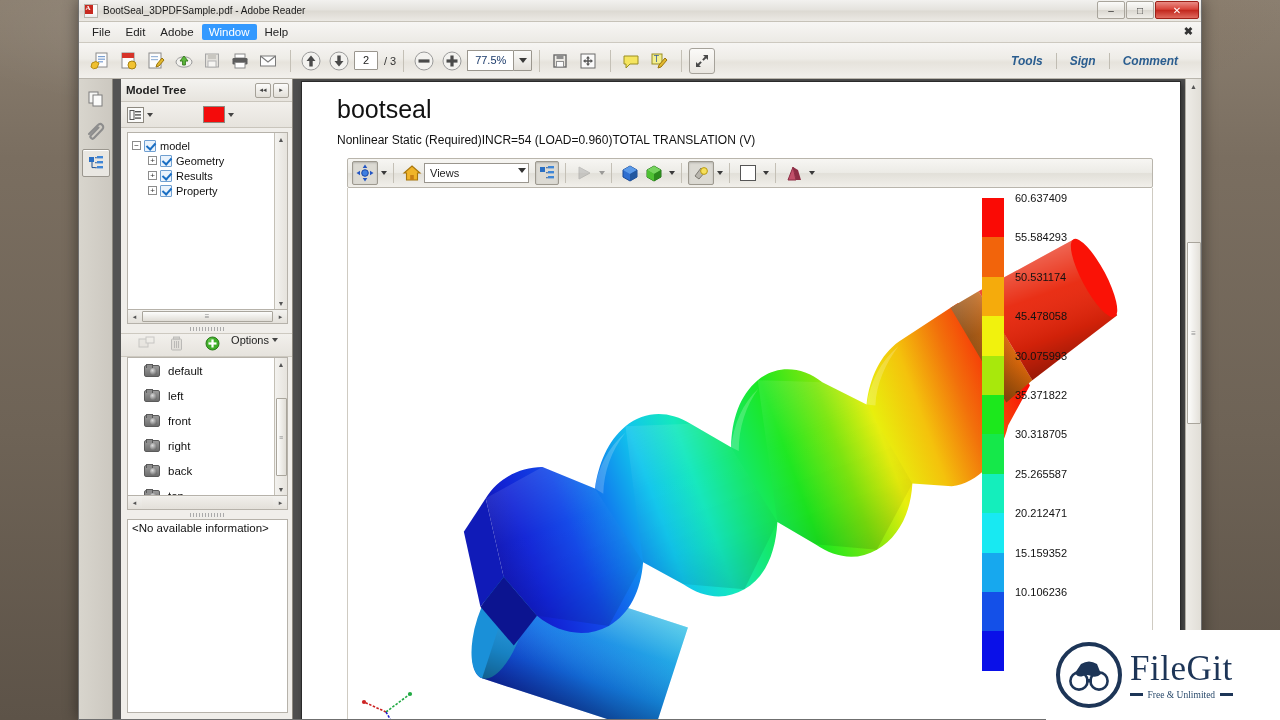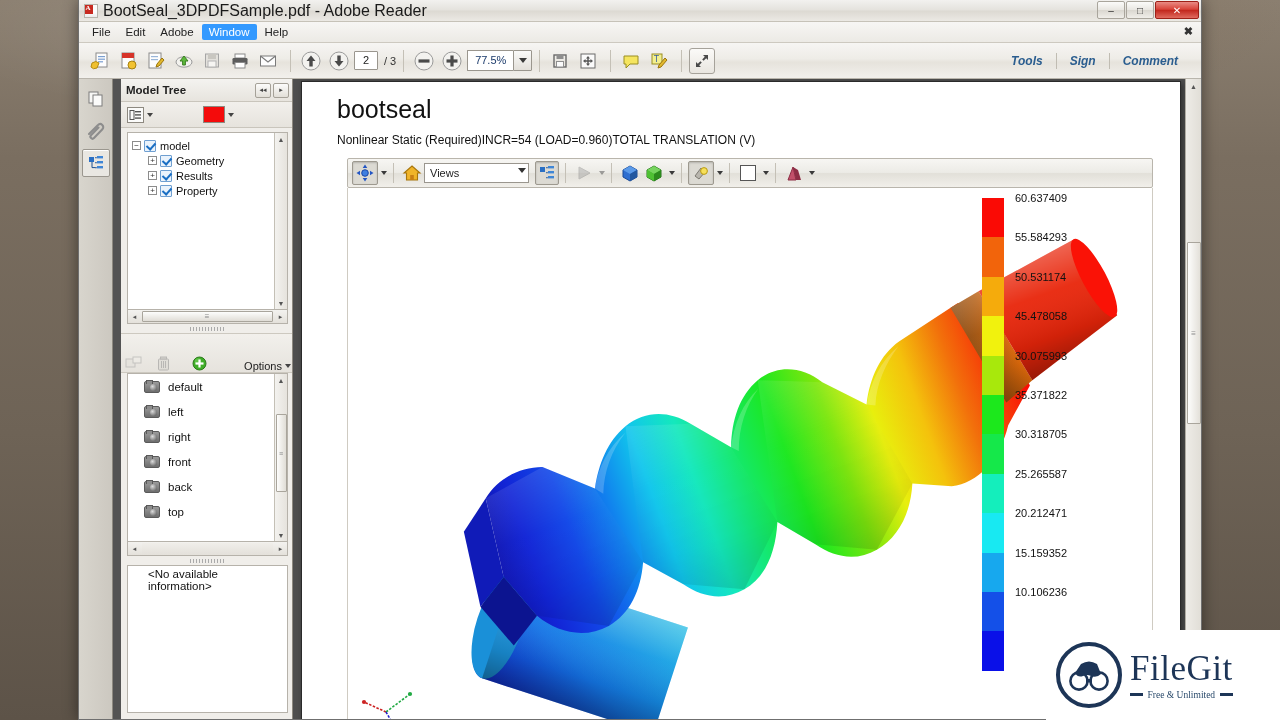--- a/index.html
+++ b/index.html
@@ -54,21 +54,21 @@
   }
   .title-icon::before{
     content:""; position:absolute; left:0; top:0; width:8px; height:9px;
     background:#c82a20;
   }
   .title-icon::after{
     content:"A"; position:absolute; left:0.5px; top:-1px;
     font-size:7px; color:#fff; font-family:"Liberation Serif",serif; font-weight:bold;
   }
   .title-text {
-    font-size: 16px; color: #1a1a1a; white-space: nowrap;
+    font-size: 10px; color: #1a1a1a; white-space: nowrap;
   }
   .win-btns { position:absolute; right:2px; top:1px; display:flex; gap:1px; }
   .win-btn {
     width: 28px; height: 18px;
     background: linear-gradient(180deg,#fbfbfa 0%,#e8e6e1 50%,#dad7d0 52%,#f0eee9 100%);
     border: 1px solid #a9a59c; border-radius: 2px;
     display:flex; align-items:center; justify-content:center;
     font-size: 10px; color:#333;
   }
   .win-btn.close {
@@ -212,21 +212,21 @@
   .splitter {
     height:7px; margin:1px 6px 1px 6px;
     display:flex;align-items:center;justify-content:center;
   }
   .splitter i{
     display:block;width:34px;height:4px;
     background:repeating-linear-gradient(90deg,#aaa 0 1px,transparent 1px 3px);
   }
 
   .vtools {
-    height:40px; display:flex; align-items:flex-end; padding:0 1px;
+    height:24px; display:flex; align-items:flex-start; padding:0 14px;
     background:linear-gradient(180deg,#f2f0ec,#e6e3dd);
     border-top:1px solid #cdc9c0; border-bottom:1px solid #cdc9c0;
   }
   .vt-icon { width:22px;height:18px;display:flex;align-items:center;justify-content:center;}
   .vt-options { margin-left:auto; font-size:11px; color:#222; display:flex; align-items:center;}
 
   .viewlist {
     flex:1; background:#fff; border:1px solid #b6b2aa; margin:0 4px 0 6px;
     position:relative; overflow:hidden; min-height:0;
   }
@@ -250,22 +250,22 @@
   }
   .vs-arrow{ height:12px;width:13px;display:flex;align-items:center;justify-content:center;font-size:7px;color:#555;}
   .vs-track{flex:1;width:13px;position:relative;}
   .vs-thumb{
     position:absolute;left:1px;right:1px;
     background:linear-gradient(90deg,#fdfdfc,#e0ddd6);
     border:1px solid #a9a59c;border-radius:1px;
     display:flex;align-items:center;justify-content:center;font-size:7px;color:#888;
   }
   .infobox {
-    height:148px; background:#fff; border:1px solid #b6b2aa; margin:0 4px 6px 6px;
-    font-size:11.5px; color:#111; padding:2px 20px;
+    height:194px; background:#fff; border:1px solid #b6b2aa; margin:0 4px 6px 6px;
+    font-size:11.5px; color:#111; padding:2px 4px;
   }
 
   
   .docarea { flex:1; position:relative; background:#4e4e4e; overflow:hidden; }
   .page {
     position:absolute; left:8px; top:2px; width:880px; height:692px;
     background:#fff; border:1px solid #2a2a2a;
     box-shadow: 2px 2px 6px rgba(0,0,0,.4);
   }
   .doc-title { position:absolute; left:35px; top:13px; font-size:25px; color:#111; font-weight:normal; }
@@ -627,25 +627,25 @@
         <div class="vl-row">
           <div class="cam"></div>
           <span>default</span>
         </div>
         <div class="vl-row">
           <div class="cam"></div>
           <span>left</span>
         </div>
         <div class="vl-row">
           <div class="cam"></div>
-          <span>right</span>
+          <span>front</span>
         </div>
         <div class="vl-row">
           <div class="cam"></div>
-          <span>front</span>
+          <span>right</span>
         </div>
         <div class="vl-row">
           <div class="cam"></div>
           <span>back</span>
         </div>
         <div class="vl-row">
           <div class="cam"></div>
           <span>top</span>
         </div>
         <div class="vscroll">

